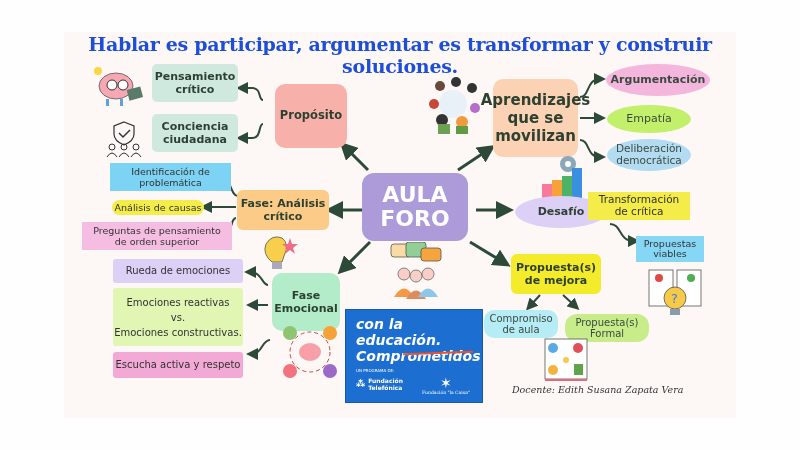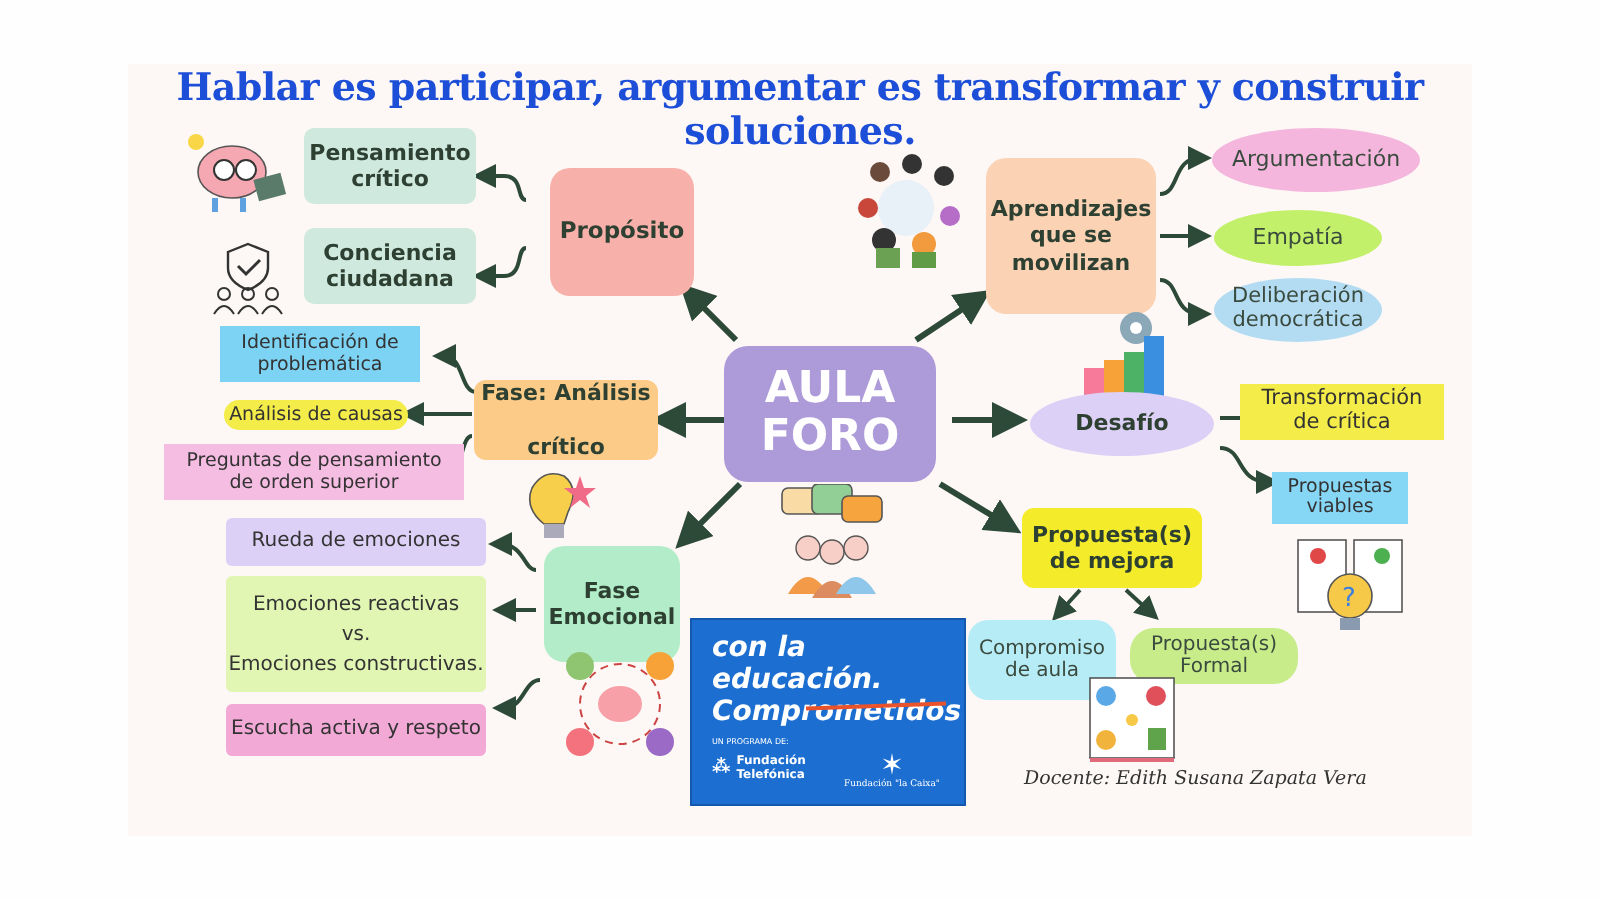--- a/index.html
+++ b/index.html
@@ -108,25 +108,25 @@
     <path d="M15,13 L19,17 L26,10" stroke="#333" stroke-width="1.5" fill="none"></path>
     <circle cx="8" cy="27" r="3" fill="none" stroke="#333"></circle>
       <path d="M3,37 Q8,29 13,37" fill="none" stroke="#333"></path>
     <circle cx="20" cy="27" r="3" fill="none" stroke="#333"></circle>
       <path d="M15,37 Q20,29 25,37" fill="none" stroke="#333"></path>
     <circle cx="32" cy="27" r="3" fill="none" stroke="#333"></circle>
       <path d="M27,37 Q32,29 37,37" fill="none" stroke="#333"></path>
   </svg>
 </div>
 
-<div class="box b" style="left:237px;top:190px;width:92px;height:40px;background:#fbcb87;border-radius:6px;font-size:11px;flex-direction:column;justify-content:space-between;">
+<div class="box b" style="left:237px;top:190px;width:92px;height:40px;background:#fbcb87;border-radius:6px;font-size:11px;flex-direction:column;">
   <span>Fase: Análisis</span>
   <span>crítico</span>
 </div>
-<div class="box" style="left:110px;top:163px;width:100px;height:28px;background:#7dd3f4;font-size:9.5px;flex-direction:column;color:#333;">
+<div class="box" style="left:110px;top:163px;width:121px;height:28px;background:#7dd3f4;font-size:9.5px;flex-direction:column;color:#333;">
   <span>Identificación de</span>
   <span>problemática</span>
 </div>
 <div class="box" style="left:112px;top:200px;width:92px;height:15px;background:#f4ec48;border-radius:8px;font-size:9.5px;color:#333;">
   <span>Análisis de causas</span>
 </div>
 <div class="box" style="left:82px;top:222px;width:150px;height:28px;background:#f6bde3;font-size:9.5px;flex-direction:column;color:#333;">
   <span>Preguntas de pensamiento</span>
   <span>de orden superior</span>
 </div>
@@ -157,40 +157,40 @@
   <svg width="60" height="56">
     <circle cx="30" cy="26" r="20" fill="none" stroke="#c44" stroke-dasharray="4 3"></circle>
     <ellipse cx="30" cy="26" rx="11" ry="9" fill="#f7a0a8"></ellipse>
     <circle cx="10" cy="7" r="7" fill="#8fc471"></circle>
     <circle cx="50" cy="7" r="7" fill="#f6a238"></circle>
     <circle cx="10" cy="45" r="7" fill="#f3727d"></circle>
     <circle cx="50" cy="45" r="7" fill="#9b69c6"></circle>
   </svg>
 </div>
 
-<div class="box b" style="left:493px;top:79px;width:85px;height:78px;background:#fbd3b4;border-radius:10px;font-size:11px;flex-direction:column;">
+<div class="box b" style="left:493px;top:79px;width:85px;height:78px;background:#fbd3b4;border-radius:10px;font-size:15px;flex-direction:column;">
   <span>Aprendizajes</span>
   <span>que se</span>
   <span>movilizan</span>
 </div>
 <div class="ic" style="left:420px;top:74px;">
   <svg width="66" height="62">
     <circle cx="33" cy="30" r="14" fill="#e8f0f8"></circle>
     <circle cx="20" cy="12" r="5" fill="#6a4a3a"></circle>
       <circle cx="36" cy="8" r="5" fill="#333"></circle>
     <circle cx="52" cy="14" r="5" fill="#333"></circle>
       <circle cx="55" cy="34" r="5" fill="#b66dc8"></circle>
     <circle cx="14" cy="30" r="5" fill="#c8463a"></circle>
       <circle cx="22" cy="46" r="6" fill="#333"></circle>
     <circle cx="42" cy="48" r="6" fill="#f19a3e"></circle>
     <rect x="18" y="50" width="12" height="10" fill="#6aa152"></rect>
     <rect x="36" y="52" width="12" height="8" fill="#5f9c45"></rect>
   </svg>
 </div>
-<div class="box" style="left:606px;top:64px;width:104px;height:32px;background:#f5b6dd;border-radius:50%;font-size:11px;color:#3a4a3e;">
+<div class="box" style="left:606px;top:64px;width:104px;height:32px;background:#f5b6dd;border-radius:50%;font-size:11px;color:#3a4a3e;font-weight:bold;">
   <span>Argumentación</span>
 </div>
 <div class="box" style="left:607px;top:105px;width:84px;height:28px;background:#c3f06a;border-radius:50%;font-size:11px;color:#3a4a3e;">
   <span>Empatía</span>
 </div>
 <div class="box" style="left:607px;top:139px;width:84px;height:32px;background:#b3dcf2;border-radius:50%;font-size:10.5px;flex-direction:column;color:#3a4a3e;line-height:1.1;">
   <span>Deliberación</span>
   <span>democrática</span>
 </div>
 
@@ -200,21 +200,21 @@
       <circle cx="28" cy="10" r="3" fill="#fff"></circle>
     <rect x="2" y="30" width="10" height="14" fill="#f77a9a"></rect>
     <rect x="12" y="26" width="10" height="18" fill="#f6a238"></rect>
     <rect x="22" y="22" width="10" height="22" fill="#4db266"></rect>
     <rect x="32" y="14" width="10" height="30" fill="#3b8fe0"></rect>
   </svg>
 </div>
 <div class="box b" style="left:515px;top:196px;width:92px;height:32px;background:#ddd0f6;border-radius:50%;font-size:11px;">
   <span>Desafío</span>
 </div>
-<div class="box" style="left:620px;top:192px;width:102px;height:28px;background:#f4ec48;font-size:10.5px;flex-direction:column;color:#333;line-height:1.1;">
+<div class="box" style="left:588px;top:192px;width:102px;height:28px;background:#f4ec48;font-size:10.5px;flex-direction:column;color:#333;line-height:1.1;">
   <span>Transformación</span>
   <span>de crítica</span>
 </div>
 <div class="box" style="left:636px;top:236px;width:68px;height:26px;background:#86d6f5;font-size:9.5px;flex-direction:column;color:#333;line-height:1.1;">
   <span>Propuestas</span>
   <span>viables</span>
 </div>
 <div class="ic" style="left:647px;top:268px;">
   <svg width="58" height="52">
     <rect x="2" y="2" width="24" height="36" fill="#fff" stroke="#555" stroke-width="0.8"></rect>
@@ -224,21 +224,21 @@
     <circle cx="28" cy="30" r="11" fill="#f7c948" stroke="#555" stroke-width="0.8"></circle>
     <text x="24" y="35" font-size="13" fill="#3b7fe0" font-family="DejaVu Sans">?</text>
     <rect x="23" y="41" width="10" height="6" fill="#8a9bb0"></rect>
   </svg>
 </div>
 
 <div class="box b" style="left:511px;top:254px;width:90px;height:40px;background:#f4ec2b;border-radius:6px;font-size:11px;flex-direction:column;">
   <span>Propuesta(s)</span>
   <span>de mejora</span>
 </div>
-<div class="box" style="left:484px;top:310px;width:74px;height:40px;background:#b6ecf6;border-radius:10px;font-size:10px;flex-direction:column;color:#3a4a3e;line-height:1.15;">
+<div class="box" style="left:484px;top:310px;width:74px;height:28px;background:#b6ecf6;border-radius:10px;font-size:10px;flex-direction:column;color:#3a4a3e;line-height:1.15;">
   <span>Compromiso</span>
   <span>de aula</span>
 </div>
 <div class="box" style="left:565px;top:314px;width:84px;height:28px;background:#c9ec8a;border-radius:12px;font-size:10px;flex-direction:column;color:#3a4a3e;line-height:1.15;">
   <span>Propuesta(s)</span>
   <span>Formal</span>
 </div>
 <div class="ic" style="left:544px;top:338px;">
   <svg width="44" height="44">
     <rect x="1" y="1" width="42" height="40" fill="#fff" stroke="#555" stroke-width="0.8"></rect>

